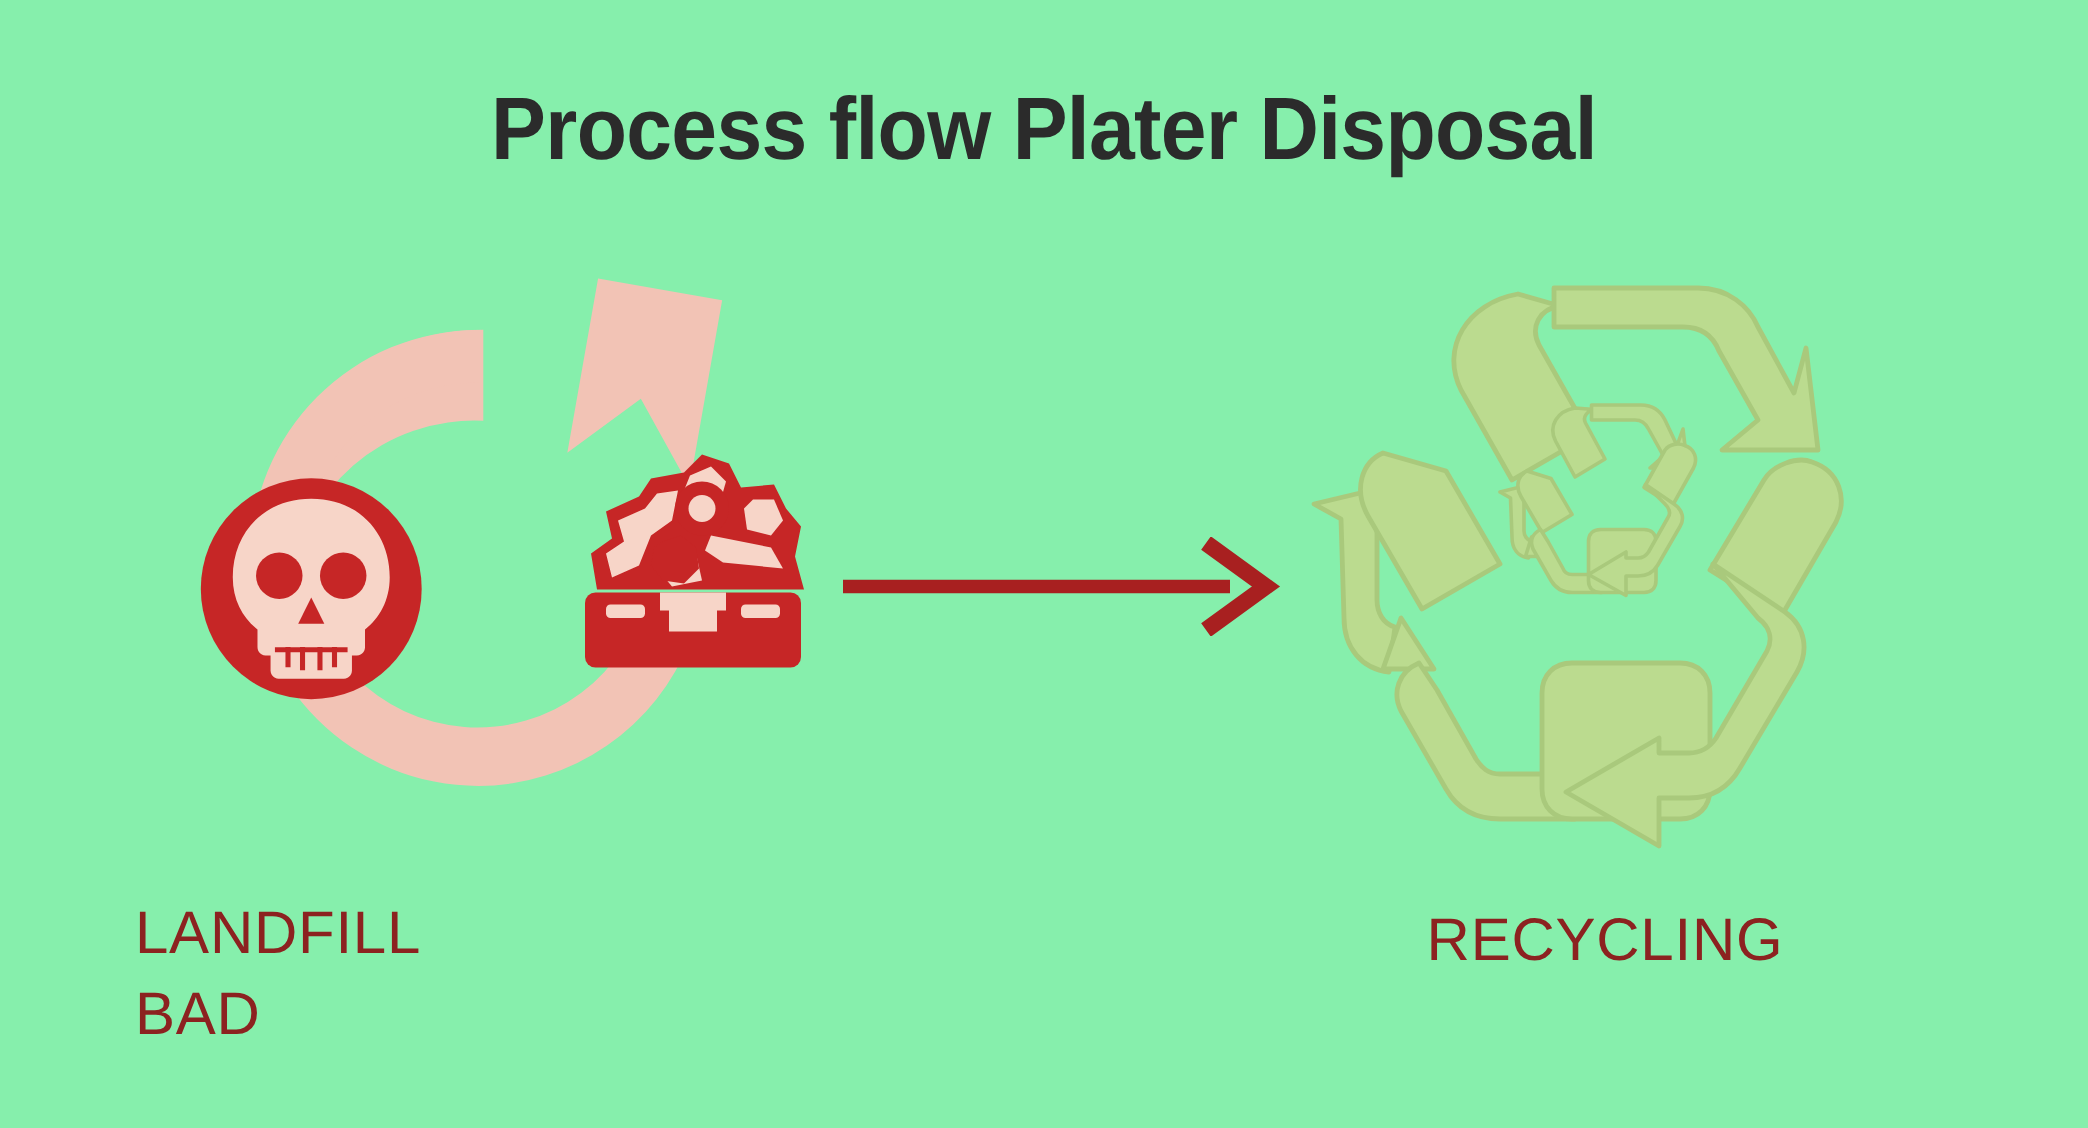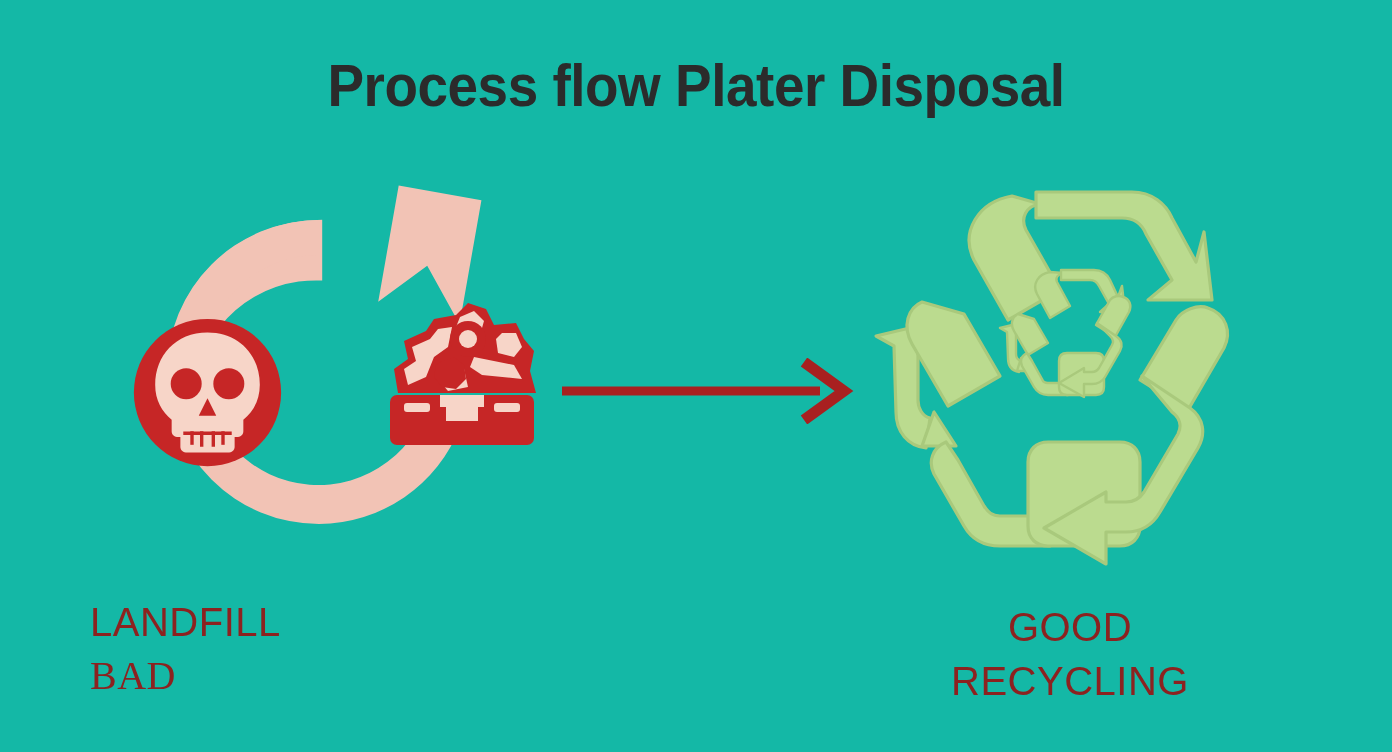--- a/index.html
+++ b/index.html
@@ -8,21 +8,21 @@
     padding: 0;
     background: #ffffff;
   }
   body {
     font-family: "Liberation Sans", sans-serif;
   }
   #canvas {
     position: relative;
     width: 1392px;
     height: 752px;
-    background: #14b8a6;
+    background: #86efac;
     overflow: hidden;
   }
 
   
   #page-title {
     position: absolute;
     left: 0;
     top: 52px;
     width: 1392px;
     text-align: center;
@@ -70,21 +70,21 @@
     left: -30px;
     top: 425px;
     width: 500px;
     text-align: left;
     font-size: 40px;
     line-height: 54px;
     color: #8c2220;
     font-family: "Liberation Sans", sans-serif;
     letter-spacing: 0.5px;
   }
-  #landfill-label .line2 { display: block; font-family: Liberation Serif, serif; }
+  #landfill-label .line2 { display: block; }
 
   
   #flow-arrow {
     position: absolute;
     left: 558px;
     top: 358px;
     width: 300px;
     height: 66px;
   }
 
@@ -397,18 +397,17 @@
                  L 224 212
                  L 232 212
                  C 235 212 237 211 239 208
                  L 252 185
                  C 254 182 253 179 250 176
                  Z"></path>
       </g>
     </svg>
 
     <div id="recycling-label">
-      <span>GOOD</span>
       <span class="line2">RECYCLING</span>
     </div>
   </div>
 
 </div>
 
 </body></html>

